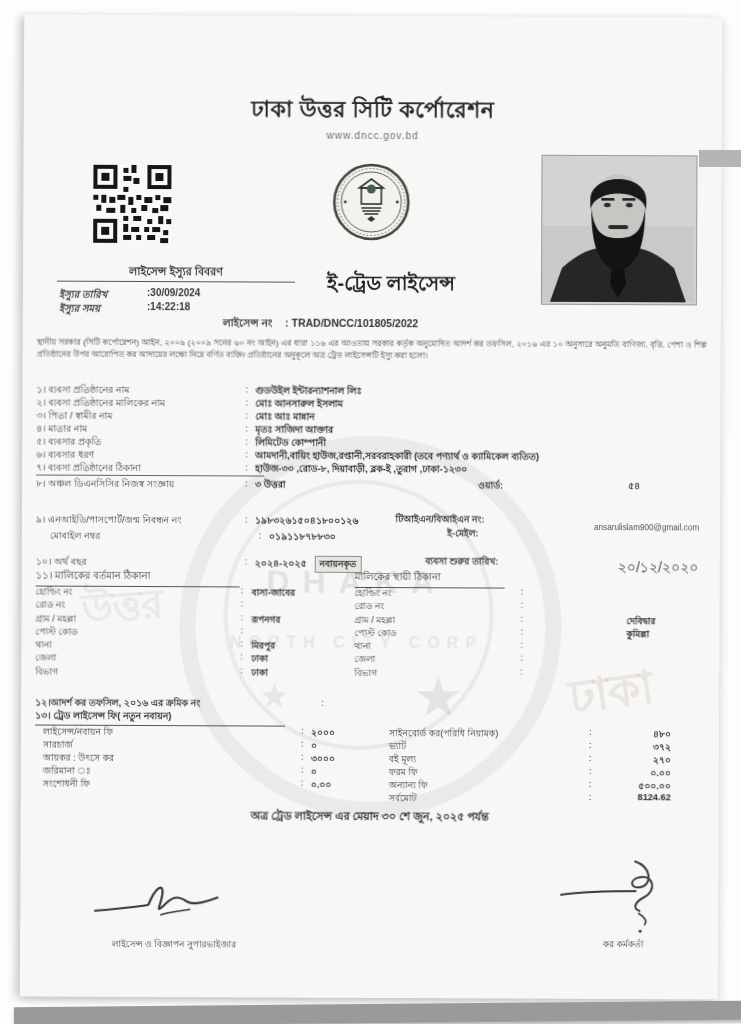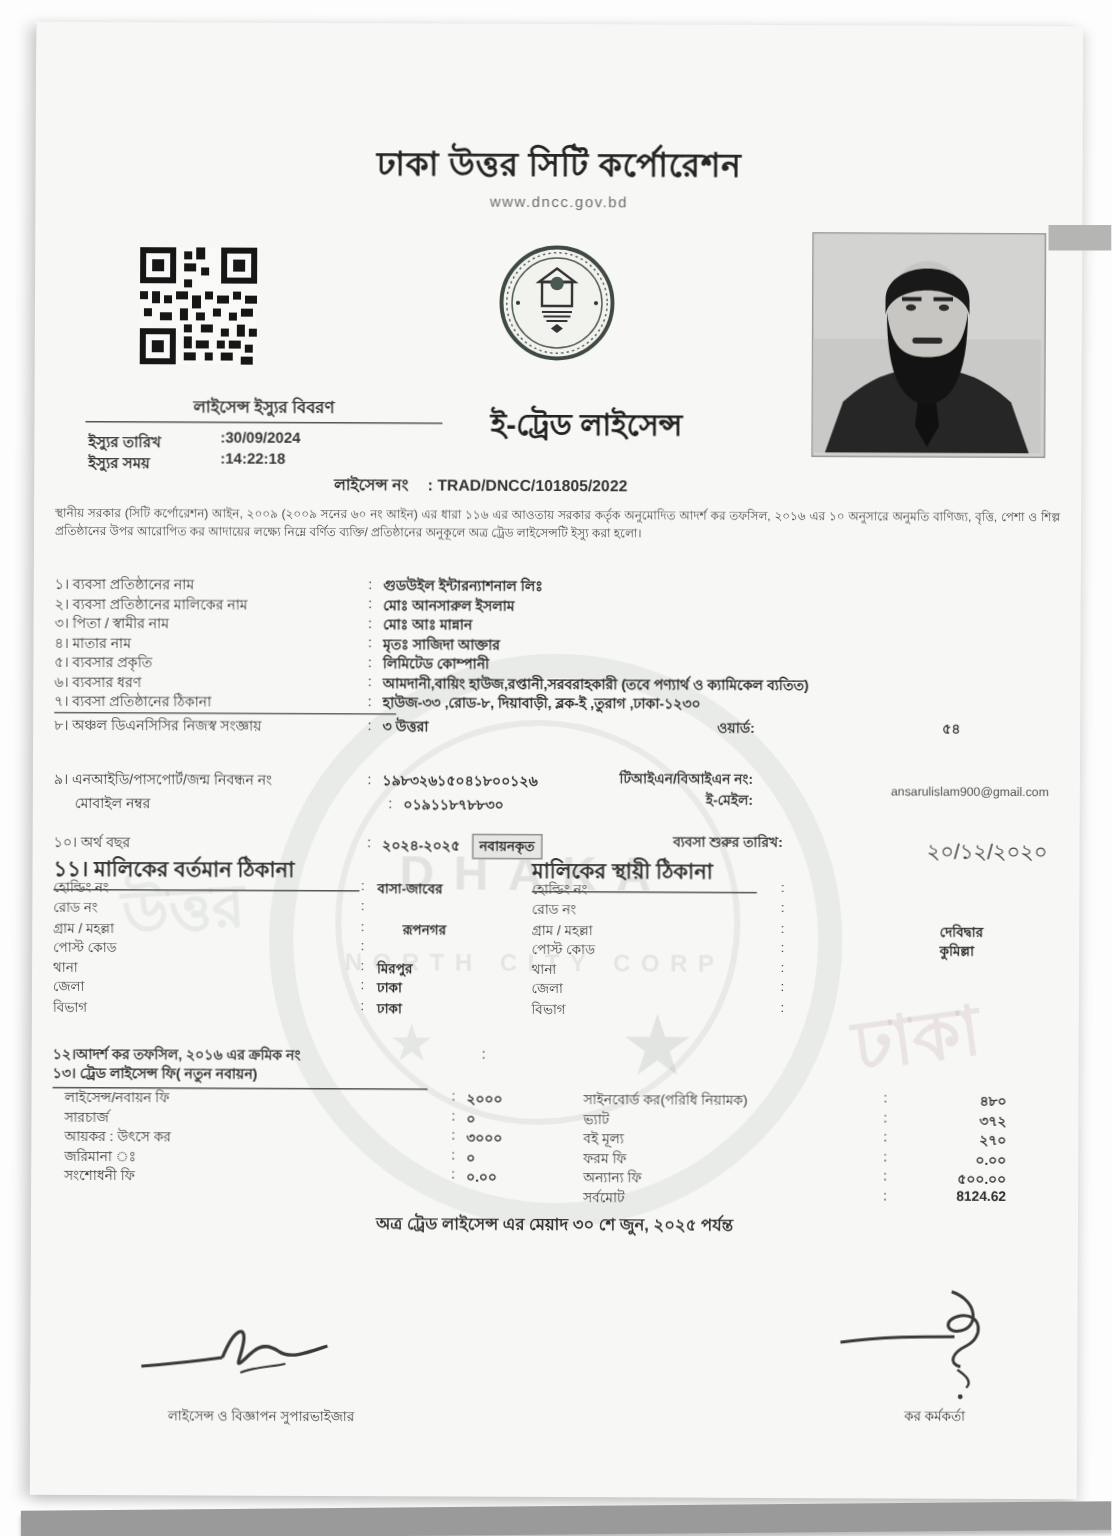--- a/index.html
+++ b/index.html
@@ -18,45 +18,45 @@
   .artifact-tr{position:absolute;left:699px;top:150px;width:44px;height:17px;background:#b5b5b4;}
   
   .org-title{left:0;top:76px;width:100%;text-align:center;font-size:22px;font-weight:bold;
              color:#262626;letter-spacing:.5px;}
   .org-url{left:0;top:114px;width:100%;text-align:center;font-size:10px;color:#6f6f6f;letter-spacing:1px;}
   
   .qr{left:70px;top:150px;width:78px;height:78px;}
   .issue-caption{left:18px;top:248px;width:270px;text-align:center;font-size:11px;font-weight:bold;color:#3a3a3a;}
   .issue-rule{left:34px;top:266px;width:238px;border-top:1.4px solid #555;}
   .issue-line{left:36px;width:260px;font-size:10px;font-weight:bold;color:#3a3a3a;display:flex;}
-  .issue-line .lab{width:88px;}
+  .issue-line .lab{width:88px;font-style:italic;}
   
   .seal{left:308px;top:146px;width:80px;height:80px;}
   .doc-title{left:218px;top:252px;width:300px;text-align:center;font-size:20px;font-weight:bold;color:#222;}
   .license-no{left:200px;top:300px;width:360px;font-size:10.5px;font-weight:bold;color:#333;}
   .license-no .val{margin-left:10px;}
   
   .photo{left:518px;top:138px;width:154px;height:148px;border:1px solid #9a9a9a;background:#d2d2d0;}
   
   .preamble{left:14px;top:322px;width:670px;font-size:8px;line-height:1.55;color:#4a4a4a;text-align:justify;}
   
   .frow{position:absolute;left:14px;width:672px;display:flex;font-size:9.4px;height:13.4px;}
   .flabel{width:209px;color:#3c3c3c;}
   .fcolon{width:10px;color:#3c3c3c;}
   .fcolon::before{content:":";}
   .fvalue{flex:1;color:#2c2c2c;font-weight:600;}
   .zone-rule{left:14px;top:460px;width:228px;border-top:1px solid #666;}
   .wlab{position:absolute;font-size:9.4px;color:#3c3c3c;font-weight:600;}
   
-  .rlab{position:absolute;font-size:9.2px;color:#3c3c3c;text-align:right;}
+  .rlab{position:absolute;font-size:9.2px;color:#3c3c3c;text-align:center;}
   .rval{position:absolute;font-size:8.2px;color:#555;}
   .badge{display:inline-block;border:1px solid #8f8f8f;background:#e6e6e3;padding:0 4px;margin-left:8px;
          font-size:9px;}
   
-  .addr-head{position:absolute;font-size:14px;font-weight:bold;color:#333;border-bottom:1.2px solid #555;
+  .addr-head{position:absolute;font-size:10px;font-weight:normal;color:#333;border-bottom:1.2px solid #555;
              padding-bottom:1px;}
   .atable{position:absolute;font-size:9px;color:#3c3c3c;}
   .arow{position:relative;height:13.3px;}
   .arow .al{position:absolute;left:0;}
   .arow .ac{position:absolute;}
   .arow .ac::before{content:":";}
   .arow .av{position:absolute;font-weight:700;color:#2e2e2e;}
   
   .fee-title{left:14px;top:694px;width:250px;font-size:9.4px;font-weight:bold;color:#333;
              border-bottom:1.2px solid #555;padding-bottom:1px;}
@@ -246,21 +246,21 @@
             <span class="av" style="left:216px;">বাসা-জাবের</span>
           </div>
         <div class="arow">
             <span class="al">রোড নং</span>
             <span class="ac" style="left:205px;"></span>
             <span class="av" style="left:216px;"></span>
           </div>
         <div class="arow">
             <span class="al">গ্রাম / মহল্লা</span>
             <span class="ac" style="left:205px;"></span>
-            <span class="av" style="left:233px;">রূপনগর</span>
+            <span class="av" style="left:216px;">রূপনগর</span>
           </div>
         <div class="arow">
             <span class="al">পোস্ট কোড</span>
             <span class="ac" style="left:205px;"></span>
             <span class="av" style="left:216px;"></span>
           </div>
         <div class="arow">
             <span class="al">থানা</span>
             <span class="ac" style="left:205px;"></span>
             <span class="av" style="left:216px;">মিরপুর</span>

